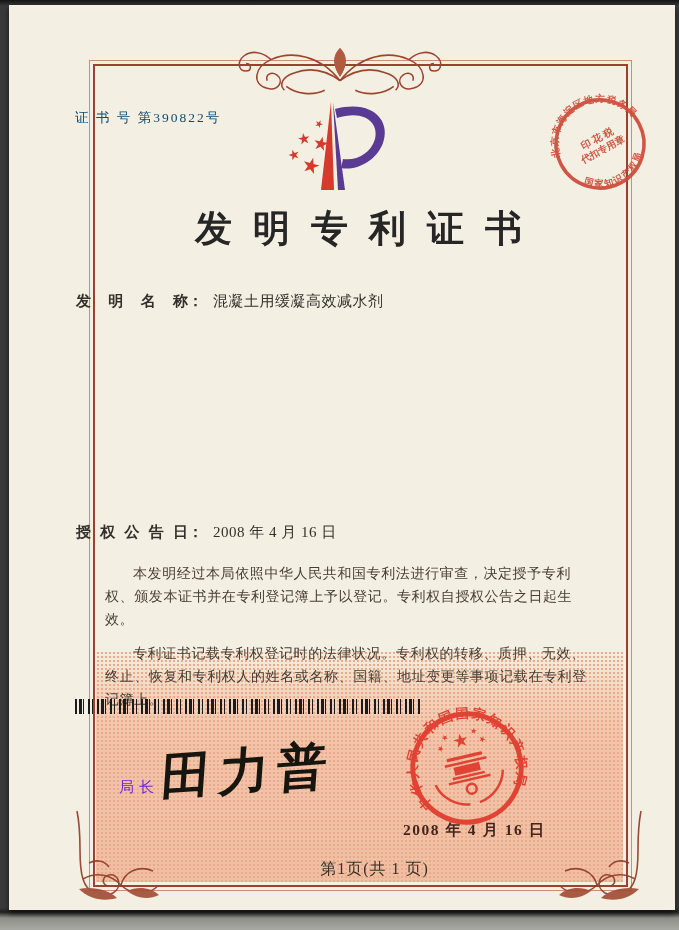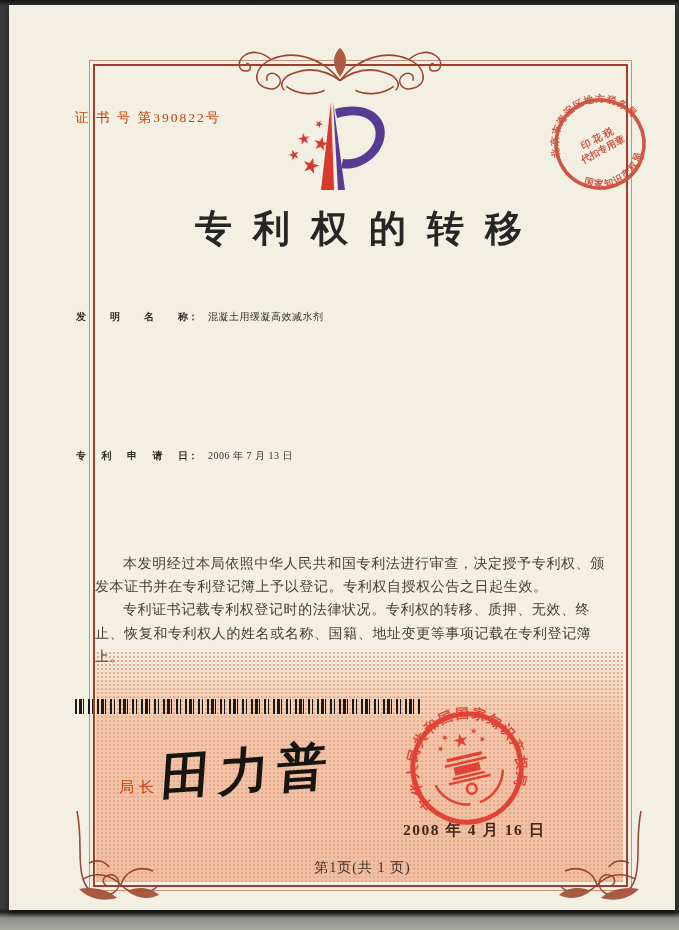--- a/index.html
+++ b/index.html
@@ -10,38 +10,38 @@
   
   #frame{position:absolute;left:84px;top:59px;width:531px;height:819px;
     border:2px solid #9e4030;outline:1px solid #c79078;outline-offset:3px;z-index:2;pointer-events:none;}
   
   #pinkband{position:absolute;left:87px;top:646px;width:527px;height:231px;z-index:1;
     background:
       radial-gradient(#e8a98c 0.7px, rgba(0,0,0,0) 0.9px),
       linear-gradient(180deg, rgba(242,196,168,0) 0, rgba(242,196,168,.65) 45px, #f2c4a8 85px, #f0bfa2 100%);
     background-size:4px 4px, 100% 100%;}
   .abs{position:absolute;}
-  #certline{left:66px;top:104px;font-size:13.5px;letter-spacing:2px;color:#c2410c;z-index:3;}
+  #certline{left:66px;top:104px;font-size:13.5px;letter-spacing:2px;color:#0c4a6e;z-index:3;}
   #title{left:84px;top:199px;width:531px;text-align:center;font-size:37px;font-weight:700;
     color:#262626;letter-spacing:21px;text-indent:21px;z-index:3;}
-  .frow{left:67px;height:24px;font-size:10px;color:#33302b;z-index:3;white-space:nowrap;margin-top:18px;}
+  .frow{left:67px;height:24px;font-size:15px;color:#33302b;z-index:3;white-space:nowrap;}
   .frow .lbl{display:inline-block;width:112px;text-align:justify;text-align-last:justify;font-weight:600;}
   .frow .colon{font-weight:600;}
   .frow .val{margin-left:10px;letter-spacing:.5px;}
   #bodytext{left:86px;top:547px;width:514px;z-index:3;color:#473d33;font-size:14px;
     line-height:23.2px;letter-spacing:.6px;}
-  #bodytext p{margin:0;text-indent:2em;}
+  #bodytext p{margin:10px;text-indent:2em;}
   #barcode{left:66px;top:694px;width:346px;height:15px;z-index:4;
     background:repeating-linear-gradient(90deg,#1b1b1b 0 2px,rgba(0,0,0,0) 2px 4px,#1b1b1b 4px 7px,rgba(0,0,0,0) 7px 8px,#1b1b1b 8px 9px,rgba(0,0,0,0) 9px 13px,#1b1b1b 13px 15px,rgba(0,0,0,0) 15px 17px,#1b1b1b 17px 18px,rgba(0,0,0,0) 18px 22px);}
-  #sigtitle{left:110px;top:773px;font-size:15px;letter-spacing:5px;color:#c2410c;z-index:4;}
+  #sigtitle{left:110px;top:773px;font-size:15px;letter-spacing:5px;color:#6d28d9;z-index:4;}
   #signame{left:152px;top:733px;font-size:50px;font-weight:700;color:#17150f;z-index:4;
     transform:rotate(-4deg) skewX(-8deg);letter-spacing:8px;}
   #issuedate{left:394px;top:815px;width:170px;font-size:15.5px;font-weight:700;
     color:#44251c;letter-spacing:1.5px;z-index:6;}
-  #footerpage{left:88px;top:854px;width:531px;text-align:center;font-size:14px;
+  #footerpage{left:100px;top:854px;width:531px;text-align:center;font-size:16px;
     color:#3c3028;z-index:4;letter-spacing:1px;}
   svg{display:block;}
   #logo{left:272px;top:92px;z-index:3;}
   #taxstamp{left:520px;top:68px;z-index:5;transform:rotate(-28deg);opacity:.92;}
   #mainseal{left:376px;top:681px;z-index:5;transform:rotate(-13deg);opacity:.93;}
   #topornament{left:216px;top:37px;z-index:3;}
   .cornerorn{z-index:3;opacity:.9;}
   #corner-bl{left:58px;top:798px;}
   #corner-br{left:542px;top:798px;transform:scaleX(-1);}
 </style>
@@ -116,27 +116,27 @@
       <text font-size="13.5" fill="#cd4a38" font-weight="bold" letter-spacing="1.5">
         <textPath href="#taxTopArc" startOffset="50%" text-anchor="middle">北京市海淀区地方税务局</textPath>
       </text>
       <text x="100" y="96" text-anchor="middle" font-size="14" fill="#cd4a38" font-weight="bold">印 花 税</text>
       <text x="100" y="113" text-anchor="middle" font-size="13.5" fill="#cd4a38" font-weight="bold">代扣专用章</text>
       <text font-size="13" fill="#cd4a38" font-weight="bold" letter-spacing="2">
         <textPath href="#taxBotArc" startOffset="50%" text-anchor="middle">国家知识产权局</textPath>
       </text>
     </svg>
 
-    <div id="title" class="abs">专利权的转移</div>
+    <div id="title" class="abs">发明专利证书</div>
 
     <div class="abs frow" style="top:287px">
       <span class="lbl">发明名称</span><span class="colon">：</span><span class="val">混凝土用缓凝高效减水剂</span>
     </div>
-    <div class="abs frow" style="top:426px">
-      <span class="lbl">专利申请日</span><span class="colon">：</span><span class="val">2006 年 7 月 13 日</span>
+    <div class="abs frow" style="top:518px">
+      <span class="lbl">授权公告日</span><span class="colon">：</span><span class="val">2008 年 4 月 16 日</span>
     </div>
 
     <div id="bodytext" class="abs">
       <p>本发明经过本局依照中华人民共和国专利法进行审查，决定授予专利权、颁发本证书并在专利登记簿上予以登记。专利权自授权公告之日起生效。</p>
       <p>专利证书记载专利权登记时的法律状况。专利权的转移、质押、无效、终止、恢复和专利权人的姓名或名称、国籍、地址变更等事项记载在专利登记簿上。</p>
     </div>
 
     <div id="barcode" class="abs"></div>
 
     <div id="sigtitle" class="abs">局长</div>

